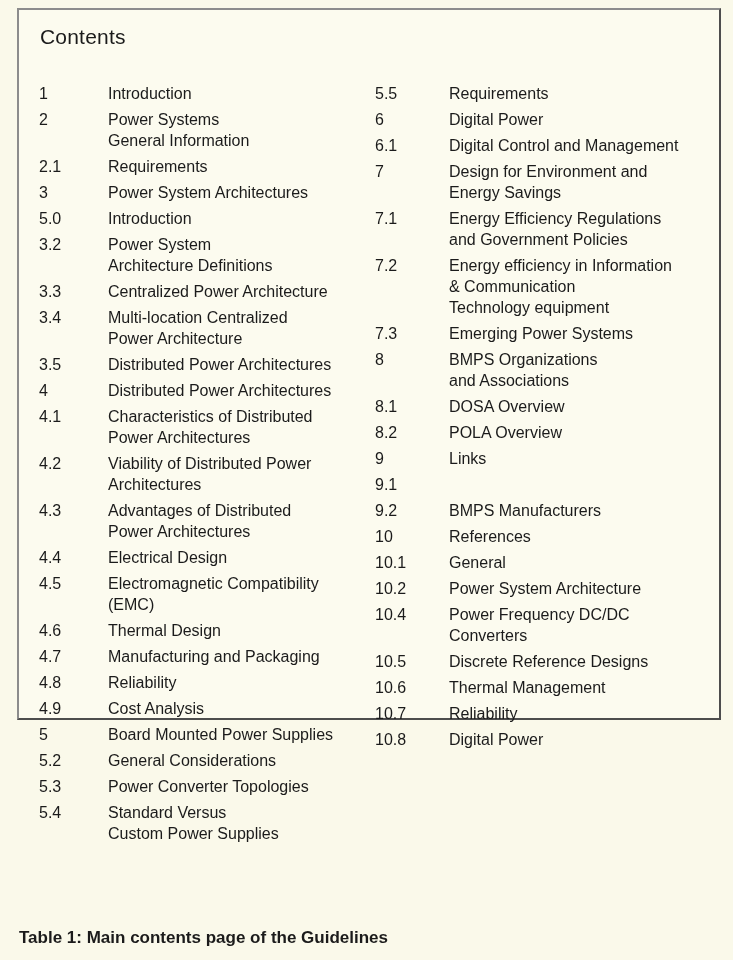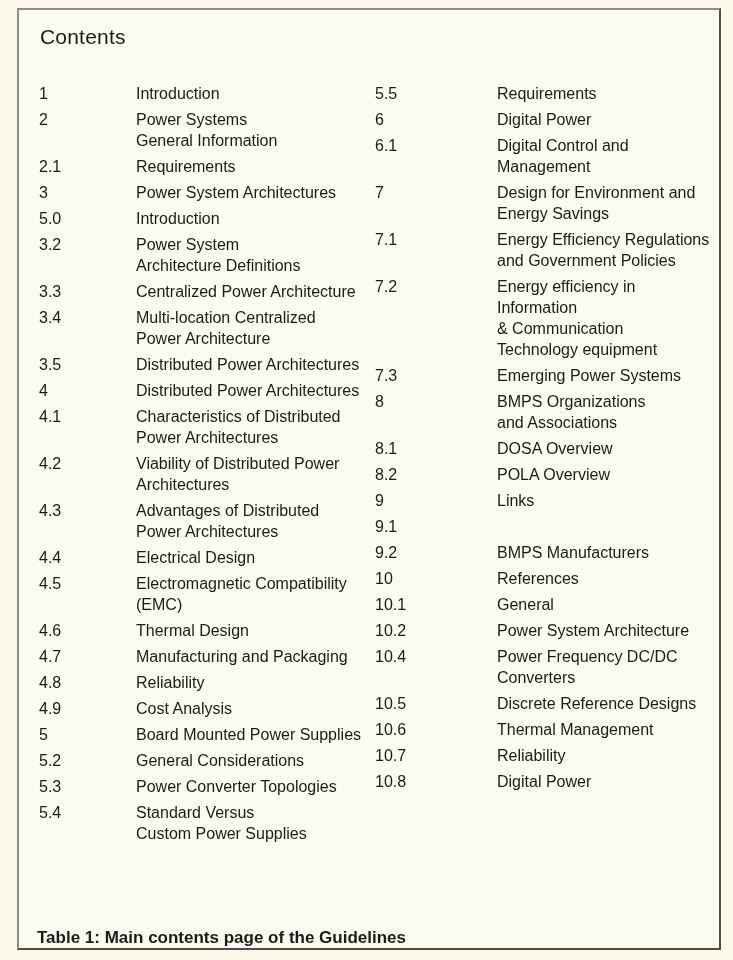--- a/index.html
+++ b/index.html
@@ -15,21 +15,21 @@
     width:733px;height:960px;
     background:var(--bg);
     color:var(--text);
     font-family:"Liberation Sans",sans-serif;
     position:relative;
     overflow:hidden;
   }
   .toc-box{
     position:absolute;
     left:17px;top:8px;
-    width:704px;height:942px;
+    width:704px;height:712px;
     background:var(--box-bg);
     border:2px solid var(--border);
     border-right-color:var(--border-dark);
     border-bottom-color:var(--border-dark);
   }
   .contents-heading{
     position:absolute;
     left:21px;top:14px;
     margin:0;
     font-size:21px;
@@ -43,29 +43,28 @@
   }
   .toc-col.left{left:20px;width:330px;}
   .toc-col.right{left:356px;width:336px;}
   .entry{
     display:grid;
     margin:0 0 5px 0;
     font-size:16px;
     line-height:21px;
   }
   .toc-col.left .entry{grid-template-columns:69px 1fr;}
-  .toc-col.right .entry{grid-template-columns:74px 1fr;gap:20px;}
-  .entry .title{white-space:pre-line;margin-left:28px;}
+  .toc-col.right .entry{grid-template-columns:74px 1fr;}
+  .entry .title{white-space:pre-line;}
   .table-caption{
     position:absolute;
     left:19px;top:928px;
     font-size:17px;
     font-weight:700;
     line-height:20px;
-    margin-left:18px;
   }
 </style>
 </head>
 <body>
 
 <div class="toc-box">
   <h1 class="contents-heading">Contents</h1>
 
   <div class="toc-col left">
       <div class="entry">

